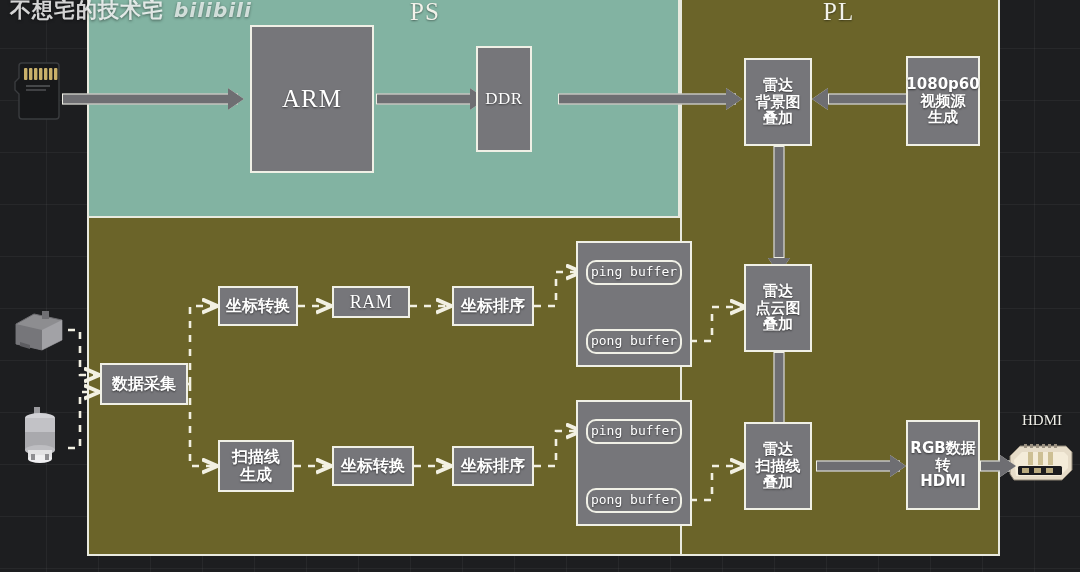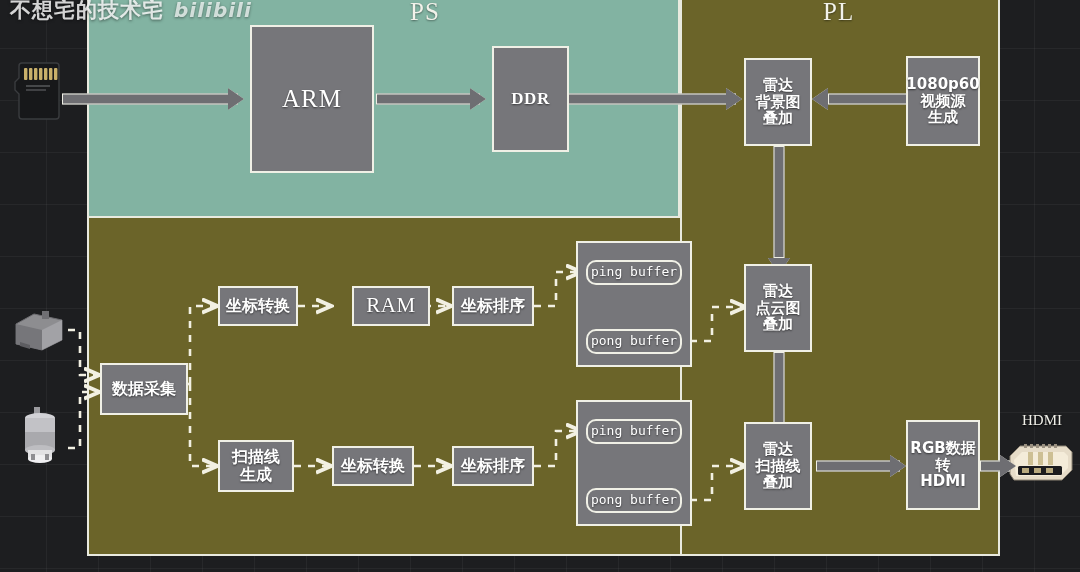--- a/index.html
+++ b/index.html
@@ -236,45 +236,45 @@
     <path d="M690 500 L712 500 L712 466 L744 466"></path>
   </g>
 
   <g fill="none" stroke="#f2f0e2" stroke-width="2.6" stroke-dasharray="6,6">
     <path d="M190 384 L178 384"></path>
   </g>
 </svg>
 
 <div class="box" style="left:250px;top:25px;width:124px;height:148px;font-size:25px;letter-spacing:1px;">ARM</div>
 
-<div class="box" style="left:492px;top:46px;width:77px;height:106px;font-size:17px;letter-spacing:0.5px;font-weight:bold;">DDR</div>
+<div class="box" style="left:476px;top:46px;width:56px;height:106px;font-size:17px;letter-spacing:0.5px;">DDR</div>
 
 <div class="box cjk multiline" style="left:744px;top:58px;width:68px;height:88px;font-size:15px;white-space:pre-line;">雷达
 背景图
 叠加</div>
 
 <div class="box cjk multiline" style="left:906px;top:56px;width:74px;height:90px;font-size:15px;white-space:pre-line;">1080p60
 视频源
 生成</div>
 
 <div class="box cjk" style="left:218px;top:286px;width:80px;height:40px;font-size:16px;">坐标转换</div>
 
-<div class="box" style="left:352px;top:286px;width:78px;height:40px;font-size:21px;letter-spacing:0.5px;">RAM</div>
+<div class="box" style="left:332px;top:286px;width:78px;height:32px;font-size:18px;letter-spacing:0.5px;">RAM</div>
 
 <div class="box cjk" style="left:452px;top:286px;width:82px;height:40px;font-size:16px;">坐标排序</div>
 
 <div style="position:absolute;left:576px;top:241px;width:116px;height:126px;background:#76767a;border:2px solid #f0f0e6;box-sizing:border-box;"></div>
 <div class="box mono" style="left:586px;top:260px;width:96px;height:25px;font-size:13px;">ping buffer</div>
 <div class="box mono" style="left:586px;top:329px;width:96px;height:25px;font-size:13px;">pong buffer</div>
 
 <div class="box cjk multiline" style="left:744px;top:264px;width:68px;height:88px;font-size:15px;white-space:pre-line;">雷达
 点云图
 叠加</div>
 
-<div class="box cjk" style="left:100px;top:363px;width:88px;height:52px;font-size:16px;">数据采集</div>
+<div class="box cjk" style="left:100px;top:363px;width:88px;height:42px;font-size:16px;">数据采集</div>
 
 <div class="box cjk multiline" style="left:218px;top:440px;width:76px;height:52px;font-size:16px;white-space:pre-line;">扫描线
 生成</div>
 
 <div class="box cjk" style="left:332px;top:446px;width:82px;height:40px;font-size:16px;">坐标转换</div>
 
 <div class="box cjk" style="left:452px;top:446px;width:82px;height:40px;font-size:16px;">坐标排序</div>
 
 <div style="position:absolute;left:576px;top:400px;width:116px;height:126px;background:#76767a;border:2px solid #f0f0e6;box-sizing:border-box;"></div>
 <div class="box mono" style="left:586px;top:419px;width:96px;height:25px;font-size:13px;">ping buffer</div>

